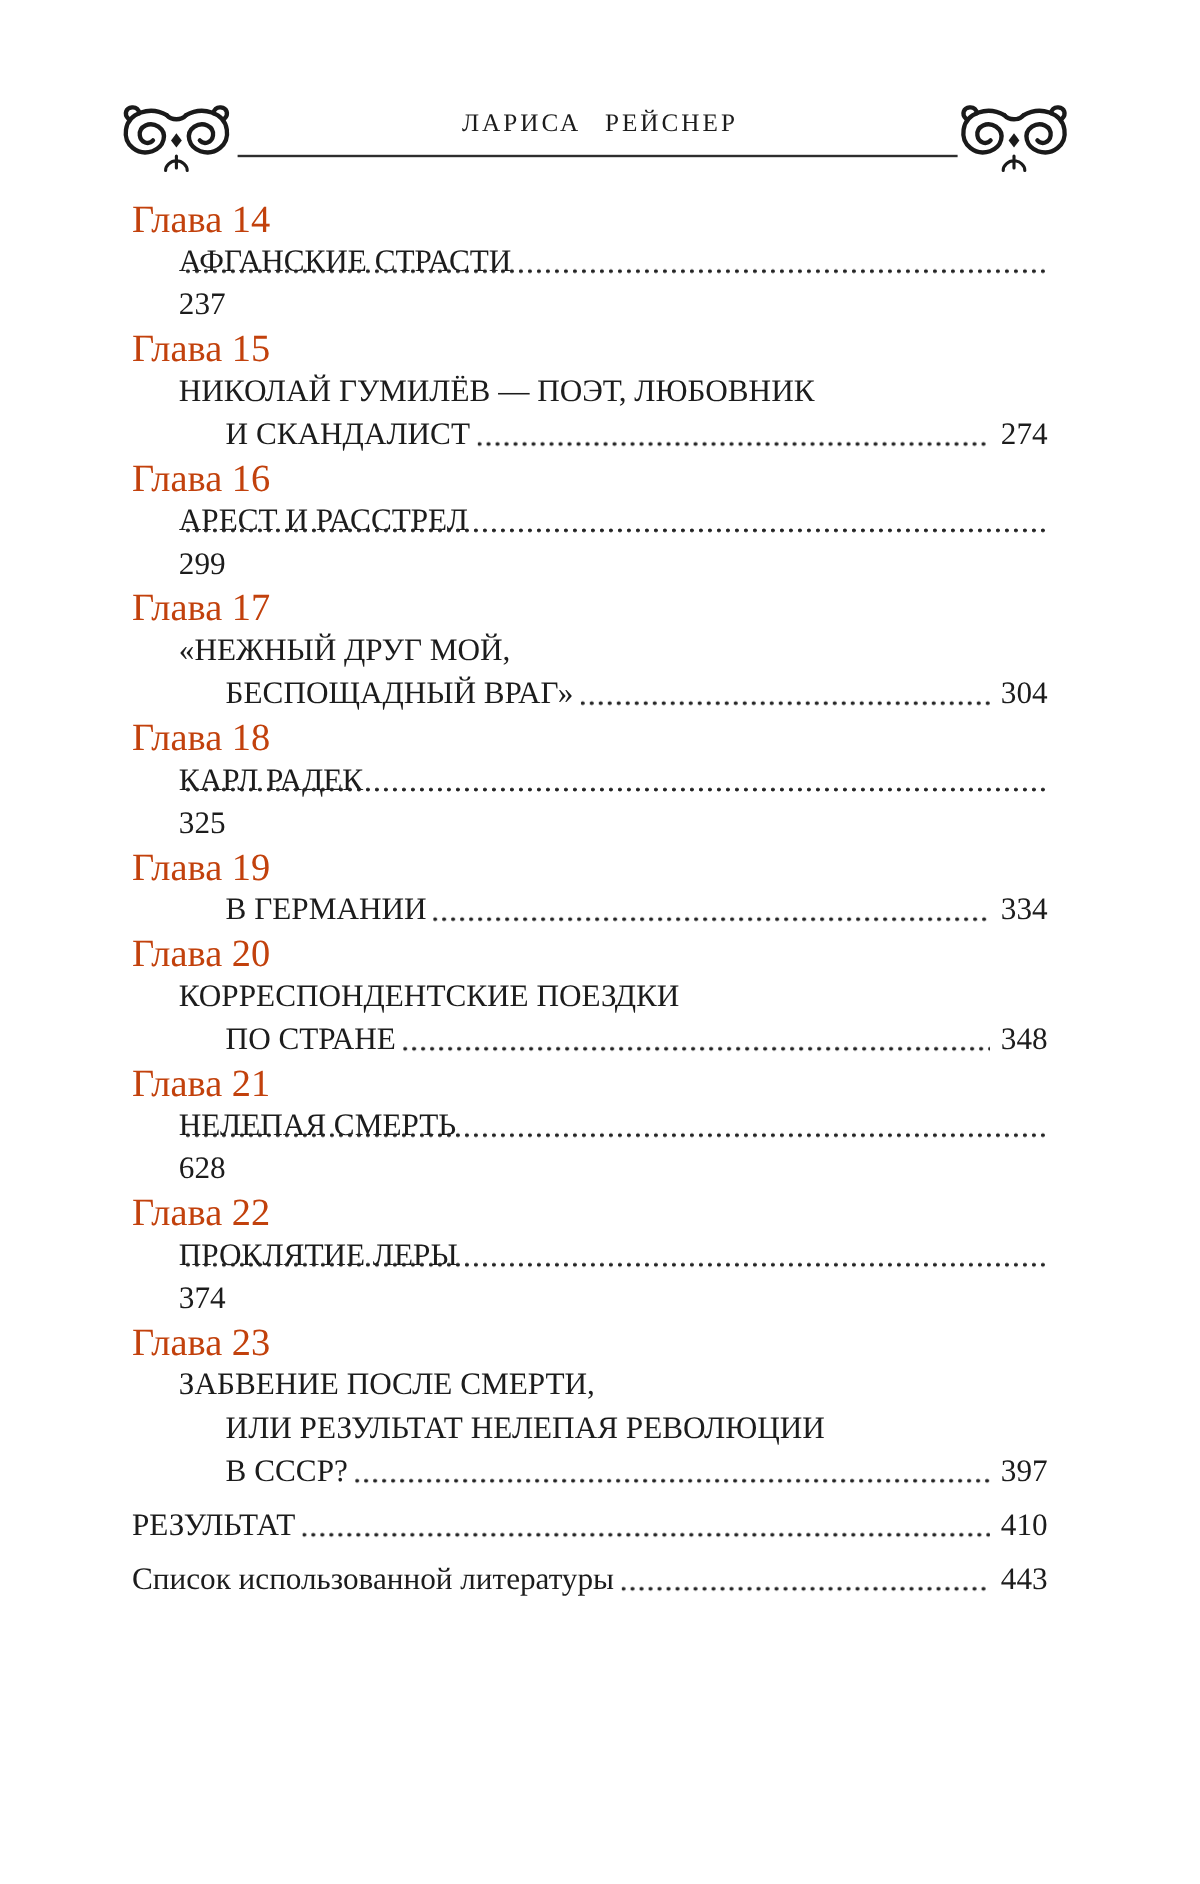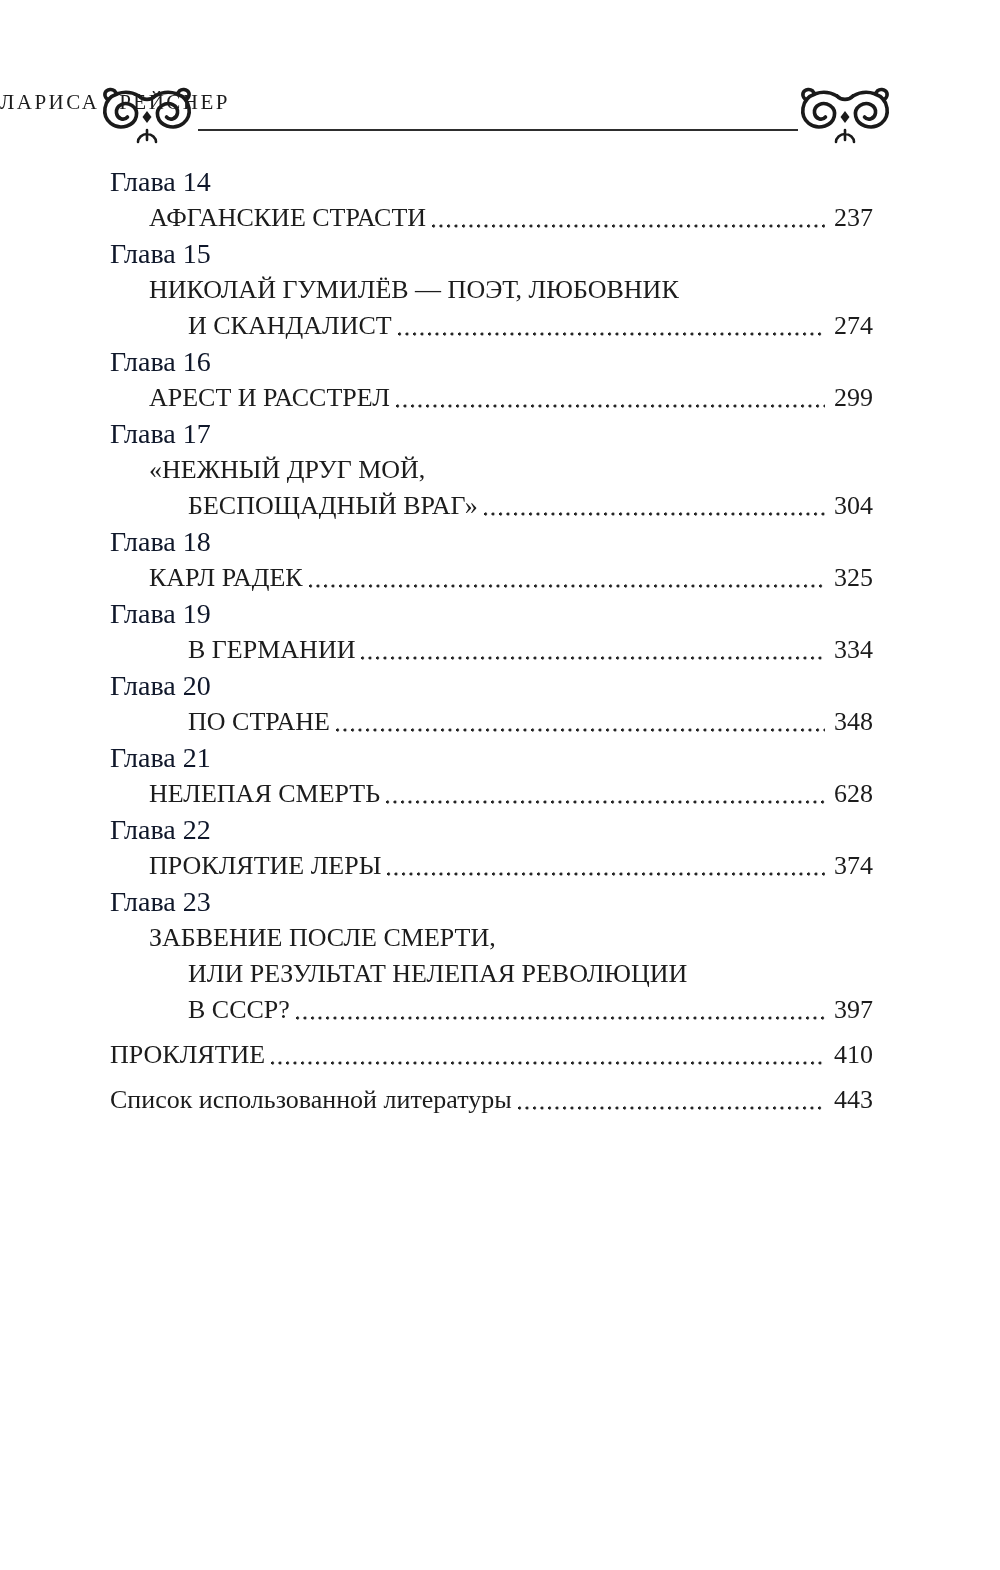--- a/index.html
+++ b/index.html
@@ -9,40 +9,41 @@
     font-family: "Liberation Serif", "DejaVu Serif", serif;
     color: #1c1c1c;
     -webkit-font-smoothing: antialiased;
   }
   .page { position: relative; width: 1000px; height: 1570px; background: #ffffff; overflow: hidden; }
 
   
   .masthead { position: relative; height: 152px; }
   .mast-title {
     position: absolute; top: 90px; left: 0; width: 100%;
+    text-align: center;
     font-size: 21px; letter-spacing: 2.5px; word-spacing: 12px;
     color: #1c1c1c;
   }
   .mast-rule {
     position: absolute; top: 129px; left: 198px; width: 600px; height: 2px;
     background: #2e2e2e;
   }
   .ornament { position: absolute; top: 86px; width: 100px; height: 62px; }
   .ornament.left  { left: 97px; }
   .ornament.right { left: 795px; }
 
   
   .toc { padding: 12px 118px 0 110px; }
   .chapter {
-    font-size: 28px; line-height: 36px;
-    color: #0f172a;
+    font-size: 32px; line-height: 36px;
+    color: #c2410c;
   }
   .row { display: flex; align-items: baseline; line-height: 36px; }
   .row .t   { font-size: 26px; white-space: nowrap; }
-  .row.indent-1 { padding-left: 39px; }
+  .row.indent-1 { padding-left: 39px; flex-direction: column; }
   .row.indent-2 { padding-left: 78px; }
   .row.indent-0 { padding-left: 0; }
   .row.top-entry { margin-top: 9px; }
   .leader { flex: 1 1 auto; align-self: stretch; position: relative; margin: 0 9px 0 6px; min-width: 20px; }
   .leader::after {
     content: ""; position: absolute; left: 0; right: 0; bottom: 8px; height: 4px;
     background-image: radial-gradient(circle at 1.6px 2px, #242424 1.35px, rgba(0,0,0,0) 1.8px);
     background-size: 7.5px 4px; background-repeat: repeat-x;
   }
   .num { font-size: 26px; min-width: 48px; white-space: nowrap; }
@@ -118,20 +119,23 @@
         <span class="leader"></span>
         <span class="num">325</span>
       </div>
       <div class="chapter">Глава 19</div>
       <div class="row indent-2">
         <span class="t">В ГЕРМАНИИ</span>
         <span class="leader"></span>
         <span class="num">334</span>
       </div>
       <div class="chapter">Глава 20</div>
+      <div class="row indent-1">
+        <span class="t">КОРРЕСПОНДЕНТСКИЕ ПОЕЗДКИ</span>
+      </div>
       <div class="row indent-2">
         <span class="t">ПО СТРАНЕ</span>
         <span class="leader"></span>
         <span class="num">348</span>
       </div>
       <div class="chapter">Глава 21</div>
       <div class="row indent-1">
         <span class="t">НЕЛЕПАЯ СМЕРТЬ</span>
         <span class="leader"></span>
         <span class="num">628</span>
@@ -148,21 +152,21 @@
       </div>
       <div class="row indent-2">
         <span class="t">ИЛИ РЕЗУЛЬТАТ НЕЛЕПАЯ РЕВОЛЮЦИИ</span>
       </div>
       <div class="row indent-2">
         <span class="t">В СССР?</span>
         <span class="leader"></span>
         <span class="num">397</span>
       </div>
       <div class="row indent-0 top-entry">
-        <span class="t">ПРОКЛЯТИЕ</span>
+        <span class="t">РЕЗУЛЬТАТ</span>
         <span class="leader"></span>
         <span class="num">410</span>
       </div>
       <div class="row indent-0 top-entry">
         <span class="t">Список использованной литературы</span>
         <span class="leader"></span>
         <span class="num">443</span>
       </div>
     </main>
 

